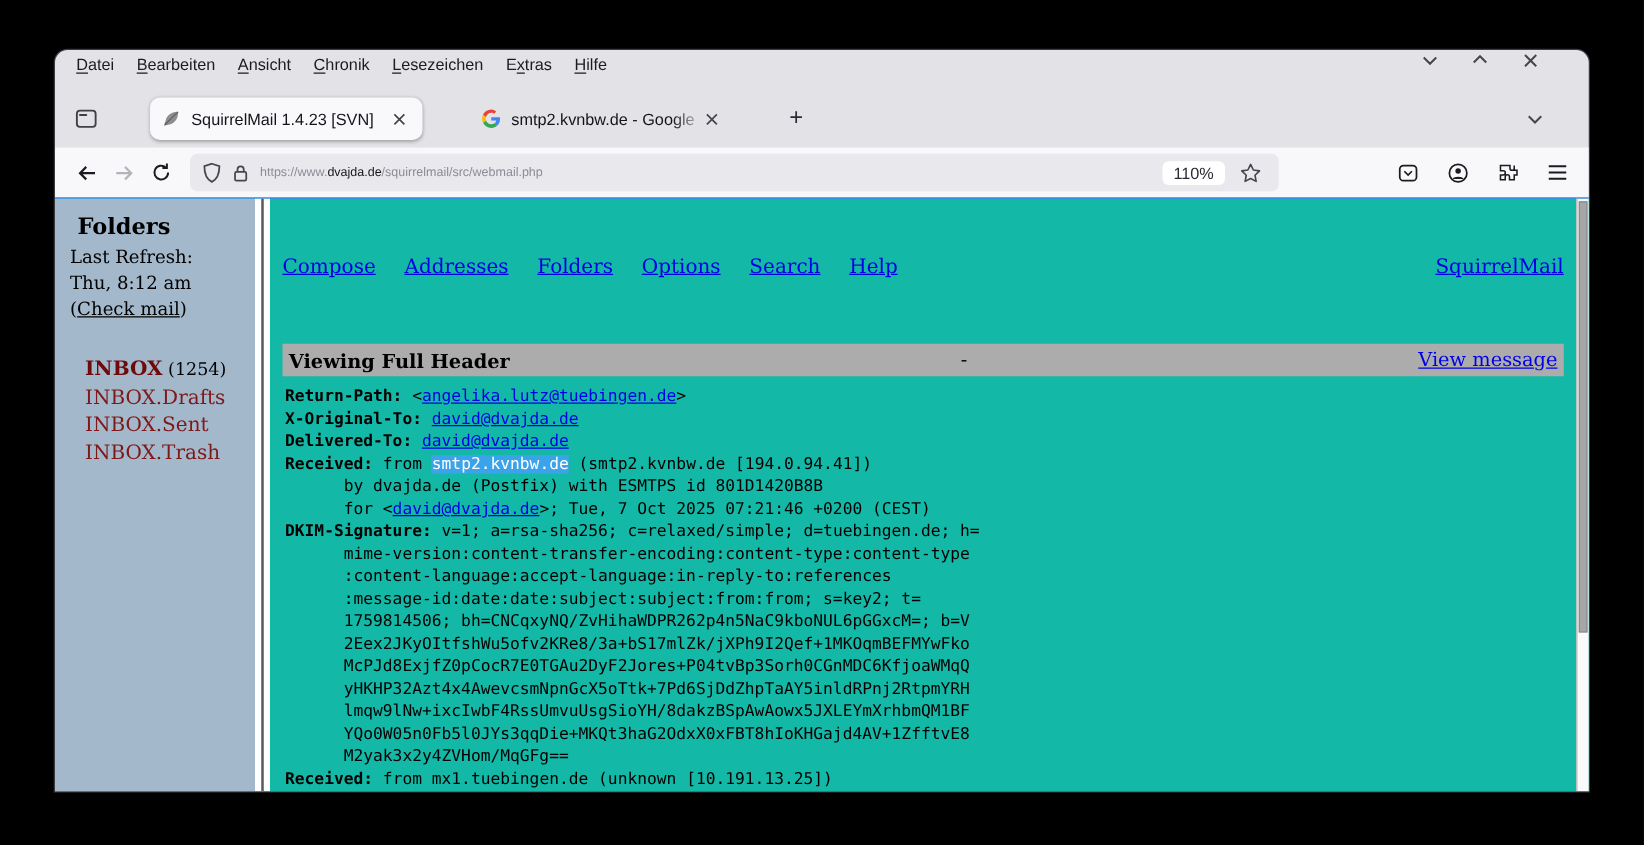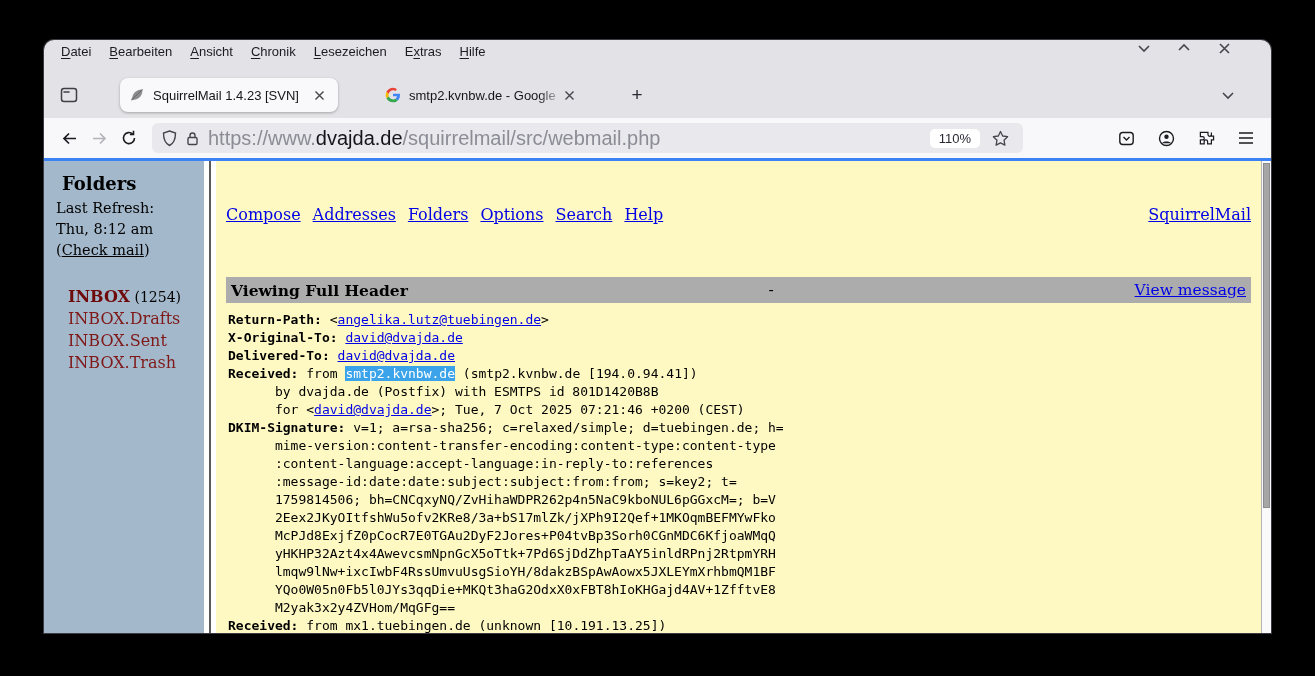--- a/index.html
+++ b/index.html
@@ -42,32 +42,32 @@
 
   
   .navbar { position:absolute; left:0; top:78px; right:0; height:40px;
             background:#f8f7f9; display:flex; align-items:center; padding:0 10px; }
   .nav-btn { width:30px; height:30px; display:flex; align-items:center;
              justify-content:center; color:#1b1b21; border-radius:6px; }
   .nav-btn.disabled { color:#b4b3bc; }
   .urlbar { flex:1; height:30px; margin-left:8px; background:#e9e8ec; border-radius:6px;
             display:flex; align-items:center; padding:0 10px; }
   .urlbar .icn { color:#45454d; display:flex; align-items:center; }
-  .url-text { font-size:20px; margin-left:9px; white-space:nowrap; }
+  .url-text { font-size:10px; margin-left:9px; white-space:nowrap; }
   .url-dim { color:#8c8c96; }
   .url-domain { color:#15141a; }
   .zoom-pill { margin-left:auto; background:#fff; border-radius:5px; padding:2px 9px;
                font-size:13px; color:#2b2a33; }
   .star { margin:0 4px 0 12px; color:#45454d; display:flex; }
   .nav-spacer { width:88px; }
   .nav-icons { display:flex; align-items:center; gap:10px; }
 
   
   .content { position:absolute; left:0; top:118px; right:0; bottom:0;
-             background:#fef9c3; border-top:3px solid #3b82f6; }
+             background:#14b8a6; border-top:1px solid #3b82f6; }
 
   .sidebar { position:absolute; left:0; top:0; bottom:0; width:160px; background:#a3b8cb;
              font-family:"DejaVu Serif", serif; color:#000; }
   .frame-divider { position:absolute; left:160px; top:0; bottom:0; width:12px; background:#fff; }
   .frame-divider::after { content:""; position:absolute; left:5px; top:0; bottom:0;
                           width:2px; background:#5a5a5a; }
   .sb-title { margin:12px 0 4px 18px; font-size:18px; font-weight:bold; }
   .sb-line { margin-left:12px; font-size:14.5px; line-height:21px; }
   .check-link { text-decoration:underline; cursor:pointer; }
   .folder-list { margin-top:25px; margin-left:24px; line-height:22px;
@@ -77,21 +77,21 @@
   .folder-count { color:#000; font-size:14px; }
 
   .mainframe { position:absolute; left:172px; right:10px; top:0; bottom:0;
                font-family:"DejaVu Serif", serif; overflow:hidden; }
   .graybar { position:absolute; left:10px; right:10px; height:26px; background:#acacac;
              display:flex; align-items:center; padding:0 5px; font-size:15.5px; }
   .bar-top { top:12px; justify-content:space-between; }
   .bar-header { top:116px; justify-content:space-between; }
   .signout { font-weight:bold; color:#0000e6; text-decoration:underline; cursor:pointer; }
   .linksrow { position:absolute; top:44px; left:10px; right:10px; display:flex;
-              gap:12px; font-size:16px; align-items:center; }
+              gap:23px; font-size:16px; align-items:center; }
   .navlink { color:#0000e6; text-decoration:underline; cursor:pointer; }
   .sqm-link { margin-left:auto; }
   .vh-title { font-weight:bold; }
   .vh-link { color:#0000e6; text-decoration:underline; cursor:pointer; }
 
   .headerpre { position:absolute; top:150px; left:12px; right:0; bottom:0;
                font-family:"DejaVu Sans Mono", monospace; font-size:13px; line-height:18px;
                white-space:pre; overflow:hidden; color:#000; }
   .headerpre .b { font-weight:bold; }
   .headerpre .l { color:#0000e6; text-decoration:underline; cursor:pointer; }

